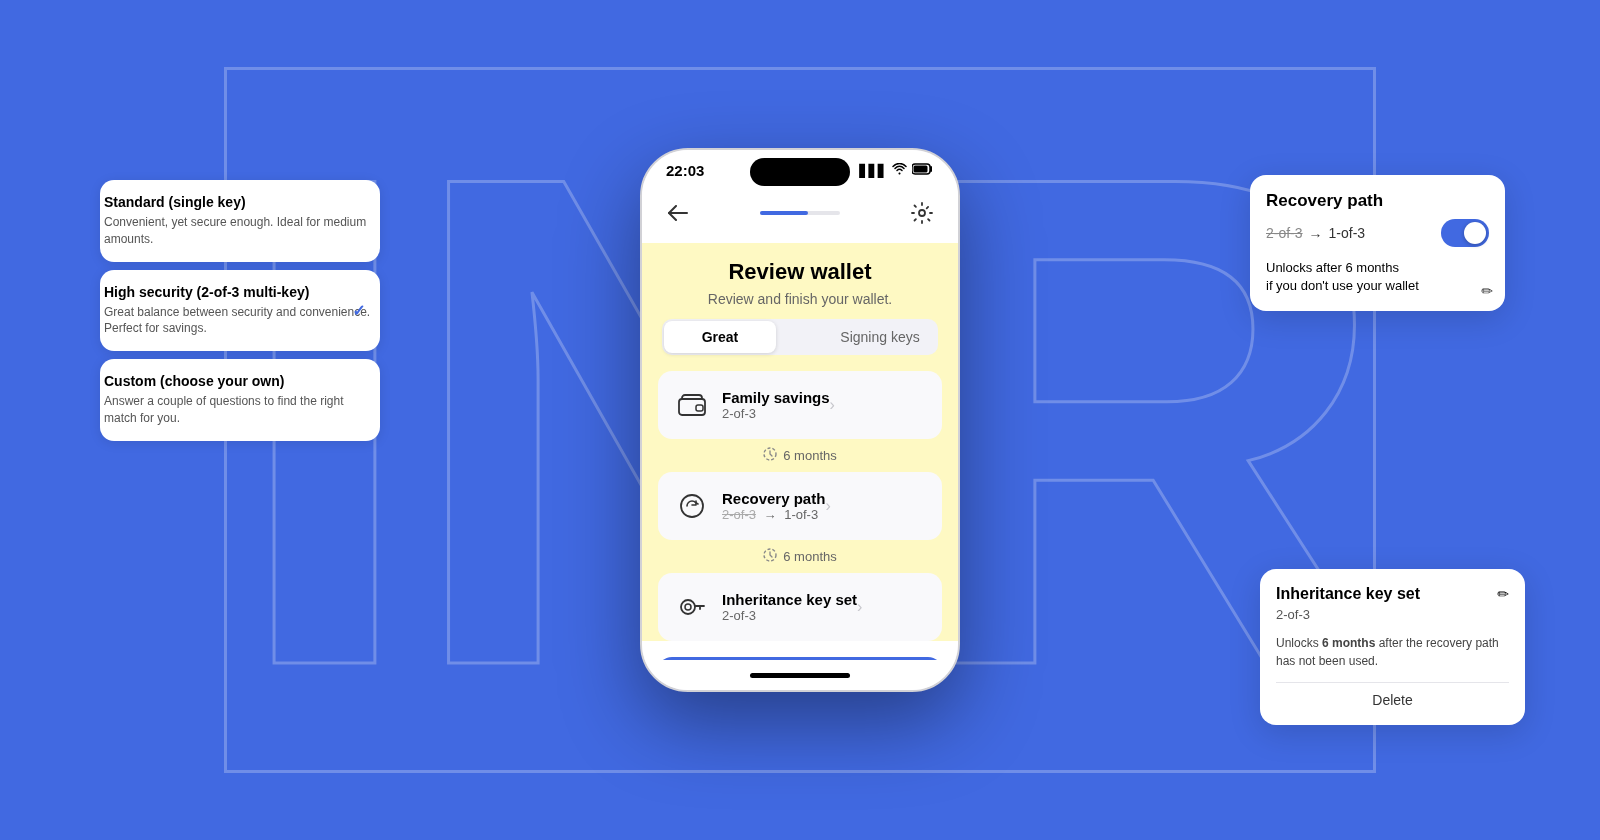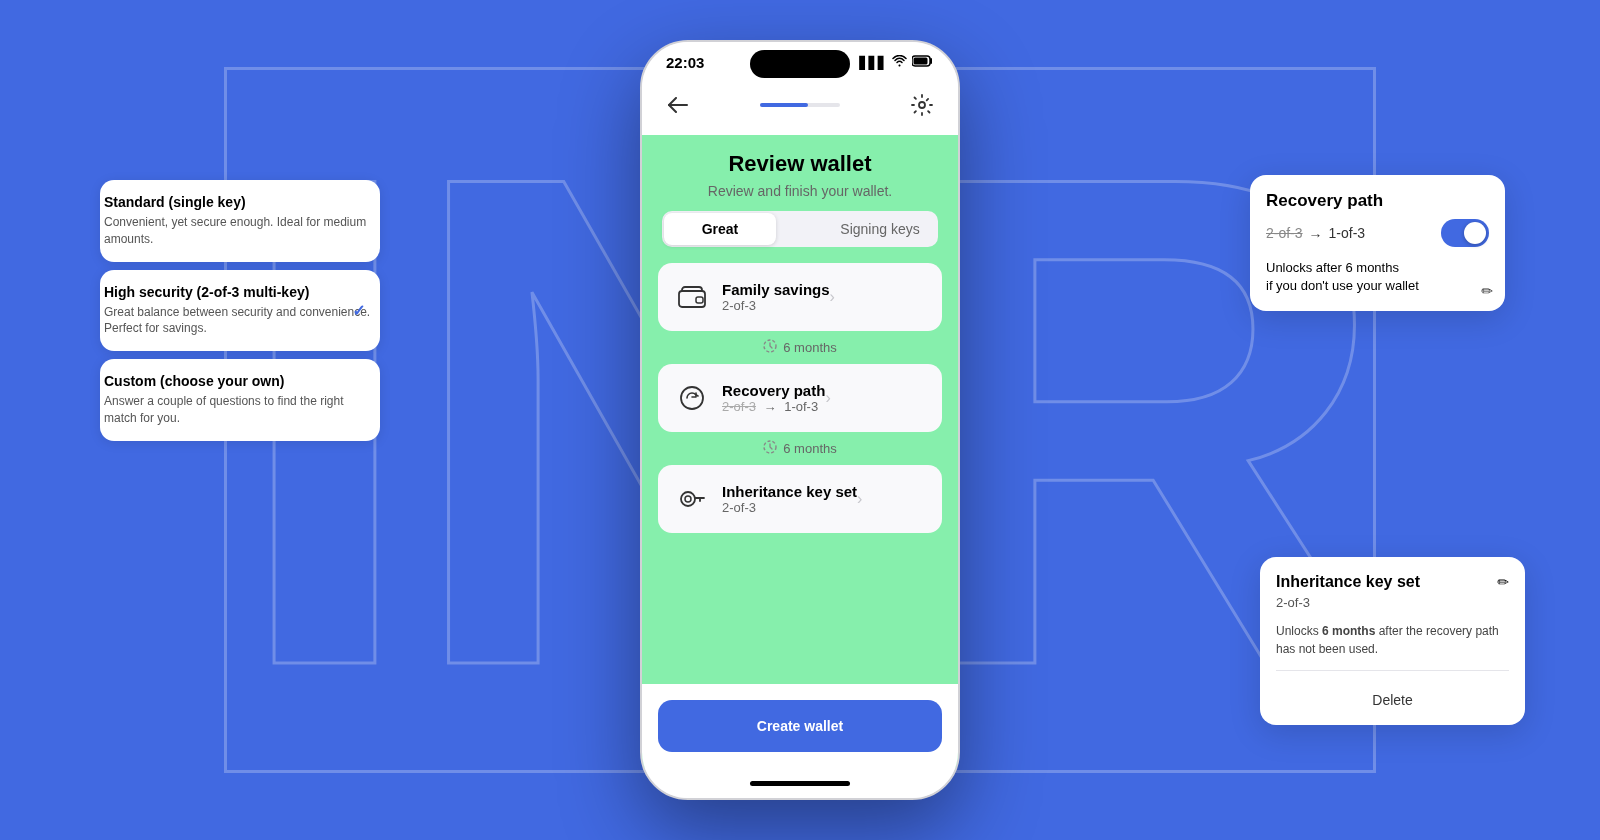--- a/index.html
+++ b/index.html
@@ -39,21 +39,21 @@
     .phone-container {
       position: absolute;
       left: 50%;
       top: 50%;
       transform: translate(-50%, -50%);
       z-index: 10;
     }
 
     .phone {
       width: 320px;
-      height: 760px;
+      height: 544px;
       background: #f2f2f7;
       border-radius: 48px;
       border: 2px solid #d1d1d6;
       box-shadow: 0 30px 80px rgba(0,0,0,0.4);
       overflow: hidden;
       position: relative;
       display: flex;
       flex-direction: column;
     }
 
@@ -132,21 +132,21 @@
       height: 32px;
       display: flex;
       align-items: center;
       justify-content: center;
       cursor: pointer;
     }
 
     
     .screen-content {
       flex: 1;
-      background: #86efac;
+      background: #fef9c3;
       overflow-y: auto;
       display: flex;
       flex-direction: column;
     }
 
     .screen-title-section {
       padding: 16px 20px 12px;
       text-align: center;
     }
 
@@ -448,21 +448,21 @@
       line-height: 1.5;
       margin-bottom: 12px;
     }
 
     .inheritance-desc strong {
       font-weight: 700;
     }
 
     .delete-section {
       border-top: 1px solid #e5e5ea;
-      padding-top: 20px;
+      padding-top: 8px;
       text-align: center;
     }
 
     .delete-btn {
       font-size: 14px;
       color: #333;
       background: none;
       border: none;
       cursor: pointer;
       font-weight: 500;

